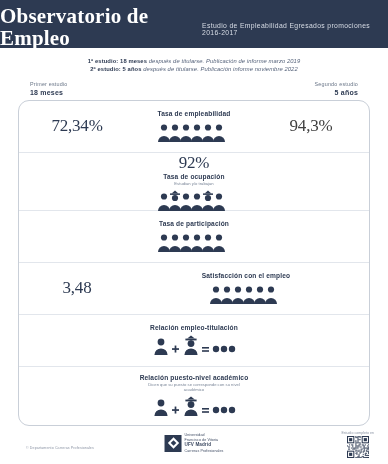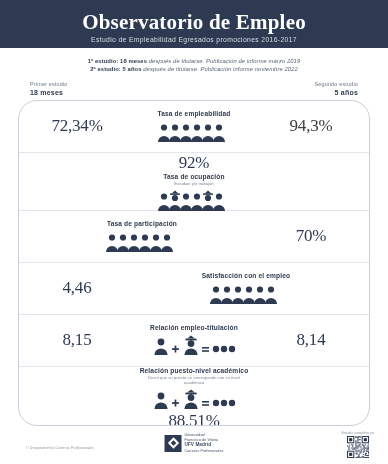--- a/index.html
+++ b/index.html
@@ -13,21 +13,21 @@
     font-family: "Liberation Sans", sans-serif;
     overflow: hidden;
     color: #2d3a52;
   }
 
   
   .header {
     background: #2d3a52;
     height: 48px;
     display: flex;
-    flex-direction: column;
+    flex-direction: row;
     align-items: center;
     justify-content: center;
     box-sizing: border-box;
     padding-top: 6px;
   }
   .header-title {
     font-family: "Liberation Serif", serif;
     color: #ffffff;
     font-size: 21px;
     font-weight: 700;
@@ -83,21 +83,21 @@
     font-weight: 700;
     color: #2d3a52;
     margin-top: 2px;
     letter-spacing: 0.2px;
   }
 
   
   .card {
     margin: 4px 18px 0 18px;
     border: 1px solid #c9cfd8;
-    border-radius: 19px;
+    border-radius: 11px;
     background: #ffffff;
     overflow: hidden;
   }
   .row {
     display: flex;
     align-items: center;
     border-bottom: 1px solid #e2e6ec;
     height: 52px;
     box-sizing: border-box;
     padding: 0 6px;
@@ -317,24 +317,23 @@
             <path d="M 22 22 a 6 6 0 0 1 12 0 z" fill="#2d3a52"></path>
             <circle cx="39" cy="7.5" r="3.1" fill="#2d3a52"></circle>
             <path d="M 33 22 a 6 6 0 0 1 12 0 z" fill="#2d3a52"></path>
             <circle cx="50" cy="7.5" r="3.1" fill="#2d3a52"></circle>
             <path d="M 44 22 a 6 6 0 0 1 12 0 z" fill="#2d3a52"></path>
             <circle cx="61" cy="7.5" r="3.1" fill="#2d3a52"></circle>
             <path d="M 55 22 a 6 6 0 0 1 12 0 z" fill="#2d3a52"></path>
           </svg>
         </div>
       </div>
-      <div class="val">70%</div>
     </div>
     <div class="row">
-      <div class="val">4,46</div>
+      <div class="val">3,48</div>
       <div class="center">
         <div class="metric-label">Satisfacción con el empleo</div>
         <div class="icon-wrap">
           <svg width="72" height="23" viewBox="0 0 72 23">
             <circle cx="6" cy="7.5" r="3.1" fill="#2d3a52"></circle>
             <path d="M 0 22 a 6 6 0 0 1 12 0 z" fill="#2d3a52"></path>
             <circle cx="17" cy="7.5" r="3.1" fill="#2d3a52"></circle>
             <path d="M 11 22 a 6 6 0 0 1 12 0 z" fill="#2d3a52"></path>
             <circle cx="28" cy="7.5" r="3.1" fill="#2d3a52"></circle>
             <path d="M 22 22 a 6 6 0 0 1 12 0 z" fill="#2d3a52"></path>
@@ -342,21 +341,20 @@
             <path d="M 33 22 a 6 6 0 0 1 12 0 z" fill="#2d3a52"></path>
             <circle cx="50" cy="7.5" r="3.1" fill="#2d3a52"></circle>
             <path d="M 44 22 a 6 6 0 0 1 12 0 z" fill="#2d3a52"></path>
             <circle cx="61" cy="7.5" r="3.1" fill="#2d3a52"></circle>
             <path d="M 55 22 a 6 6 0 0 1 12 0 z" fill="#2d3a52"></path>
           </svg>
         </div>
       </div>
     </div>
     <div class="row">
-      <div class="val">8,15</div>
       <div class="center">
         <div class="metric-label">Relación empleo-titulación</div>
         <div class="icon-wrap">
           <svg width="85" height="21" viewBox="0 0 85 21">
             <circle cx="9" cy="7" r="3.4" fill="#2d3a52"></circle>
             <path d="M 2.4 20 a 6.6 6.6 0 0 1 13.2 0 z" fill="#2d3a52"></path>
             <rect x="20" y="13.2" width="7" height="1.7" fill="#2d3a52"></rect>
             <rect x="22.65" y="10.55" width="1.7" height="7" fill="#2d3a52"></rect>
             <circle cx="39" cy="8.6" r="3.4" fill="#2d3a52"></circle>
             <path d="M 32.4 20 a 6.6 6.6 0 0 1 13.2 0 z" fill="#2d3a52"></path>
@@ -364,21 +362,20 @@
             <path d="M 35.2 3.6 L 39 0.4 L 42.8 3.6 z" fill="#2d3a52"></path>
             <rect x="38.3" y="5.4" width="1.4" height="1.4" fill="#2d3a52"></rect>
             <rect x="50" y="12" width="7" height="1.6" fill="#2d3a52"></rect>
             <rect x="50" y="15.2" width="7" height="1.6" fill="#2d3a52"></rect>
             <circle cx="64" cy="14" r="3.2" fill="#2d3a52"></circle>
             <circle cx="72" cy="14" r="3.2" fill="#2d3a52"></circle>
             <circle cx="80" cy="14" r="3.2" fill="#2d3a52"></circle>
           </svg>
         </div>
       </div>
-      <div class="val">8,14</div>
     </div>
     <div class="row tall">
       <div class="center">
         <div class="metric-label">Relación puesto-nivel académico</div>
         <div class="metric-sub">Dicen que su puesto se corresponde con su nivel académico</div>
         <div class="icon-wrap">
           <svg width="85" height="21" viewBox="0 0 85 21">
             <circle cx="9" cy="7" r="3.4" fill="#2d3a52"></circle>
             <path d="M 2.4 20 a 6.6 6.6 0 0 1 13.2 0 z" fill="#2d3a52"></path>
             <rect x="20" y="13.2" width="7" height="1.7" fill="#2d3a52"></rect>
@@ -389,21 +386,20 @@
             <path d="M 35.2 3.6 L 39 0.4 L 42.8 3.6 z" fill="#2d3a52"></path>
             <rect x="38.3" y="5.4" width="1.4" height="1.4" fill="#2d3a52"></rect>
             <rect x="50" y="12" width="7" height="1.6" fill="#2d3a52"></rect>
             <rect x="50" y="15.2" width="7" height="1.6" fill="#2d3a52"></rect>
             <circle cx="64" cy="14" r="3.2" fill="#2d3a52"></circle>
             <circle cx="72" cy="14" r="3.2" fill="#2d3a52"></circle>
             <circle cx="80" cy="14" r="3.2" fill="#2d3a52"></circle>
           </svg>
         </div>
       </div>
-      <div class="val">88,51%</div>
     </div>
   </div>
 
 <div class="footer">
   <div class="footer-left">© Departamento Carreras Profesionales</div>
 
   <div class="footer-logo">
     <div class="logo-mark">
       <div class="logo-diamond"></div>
     </div>

